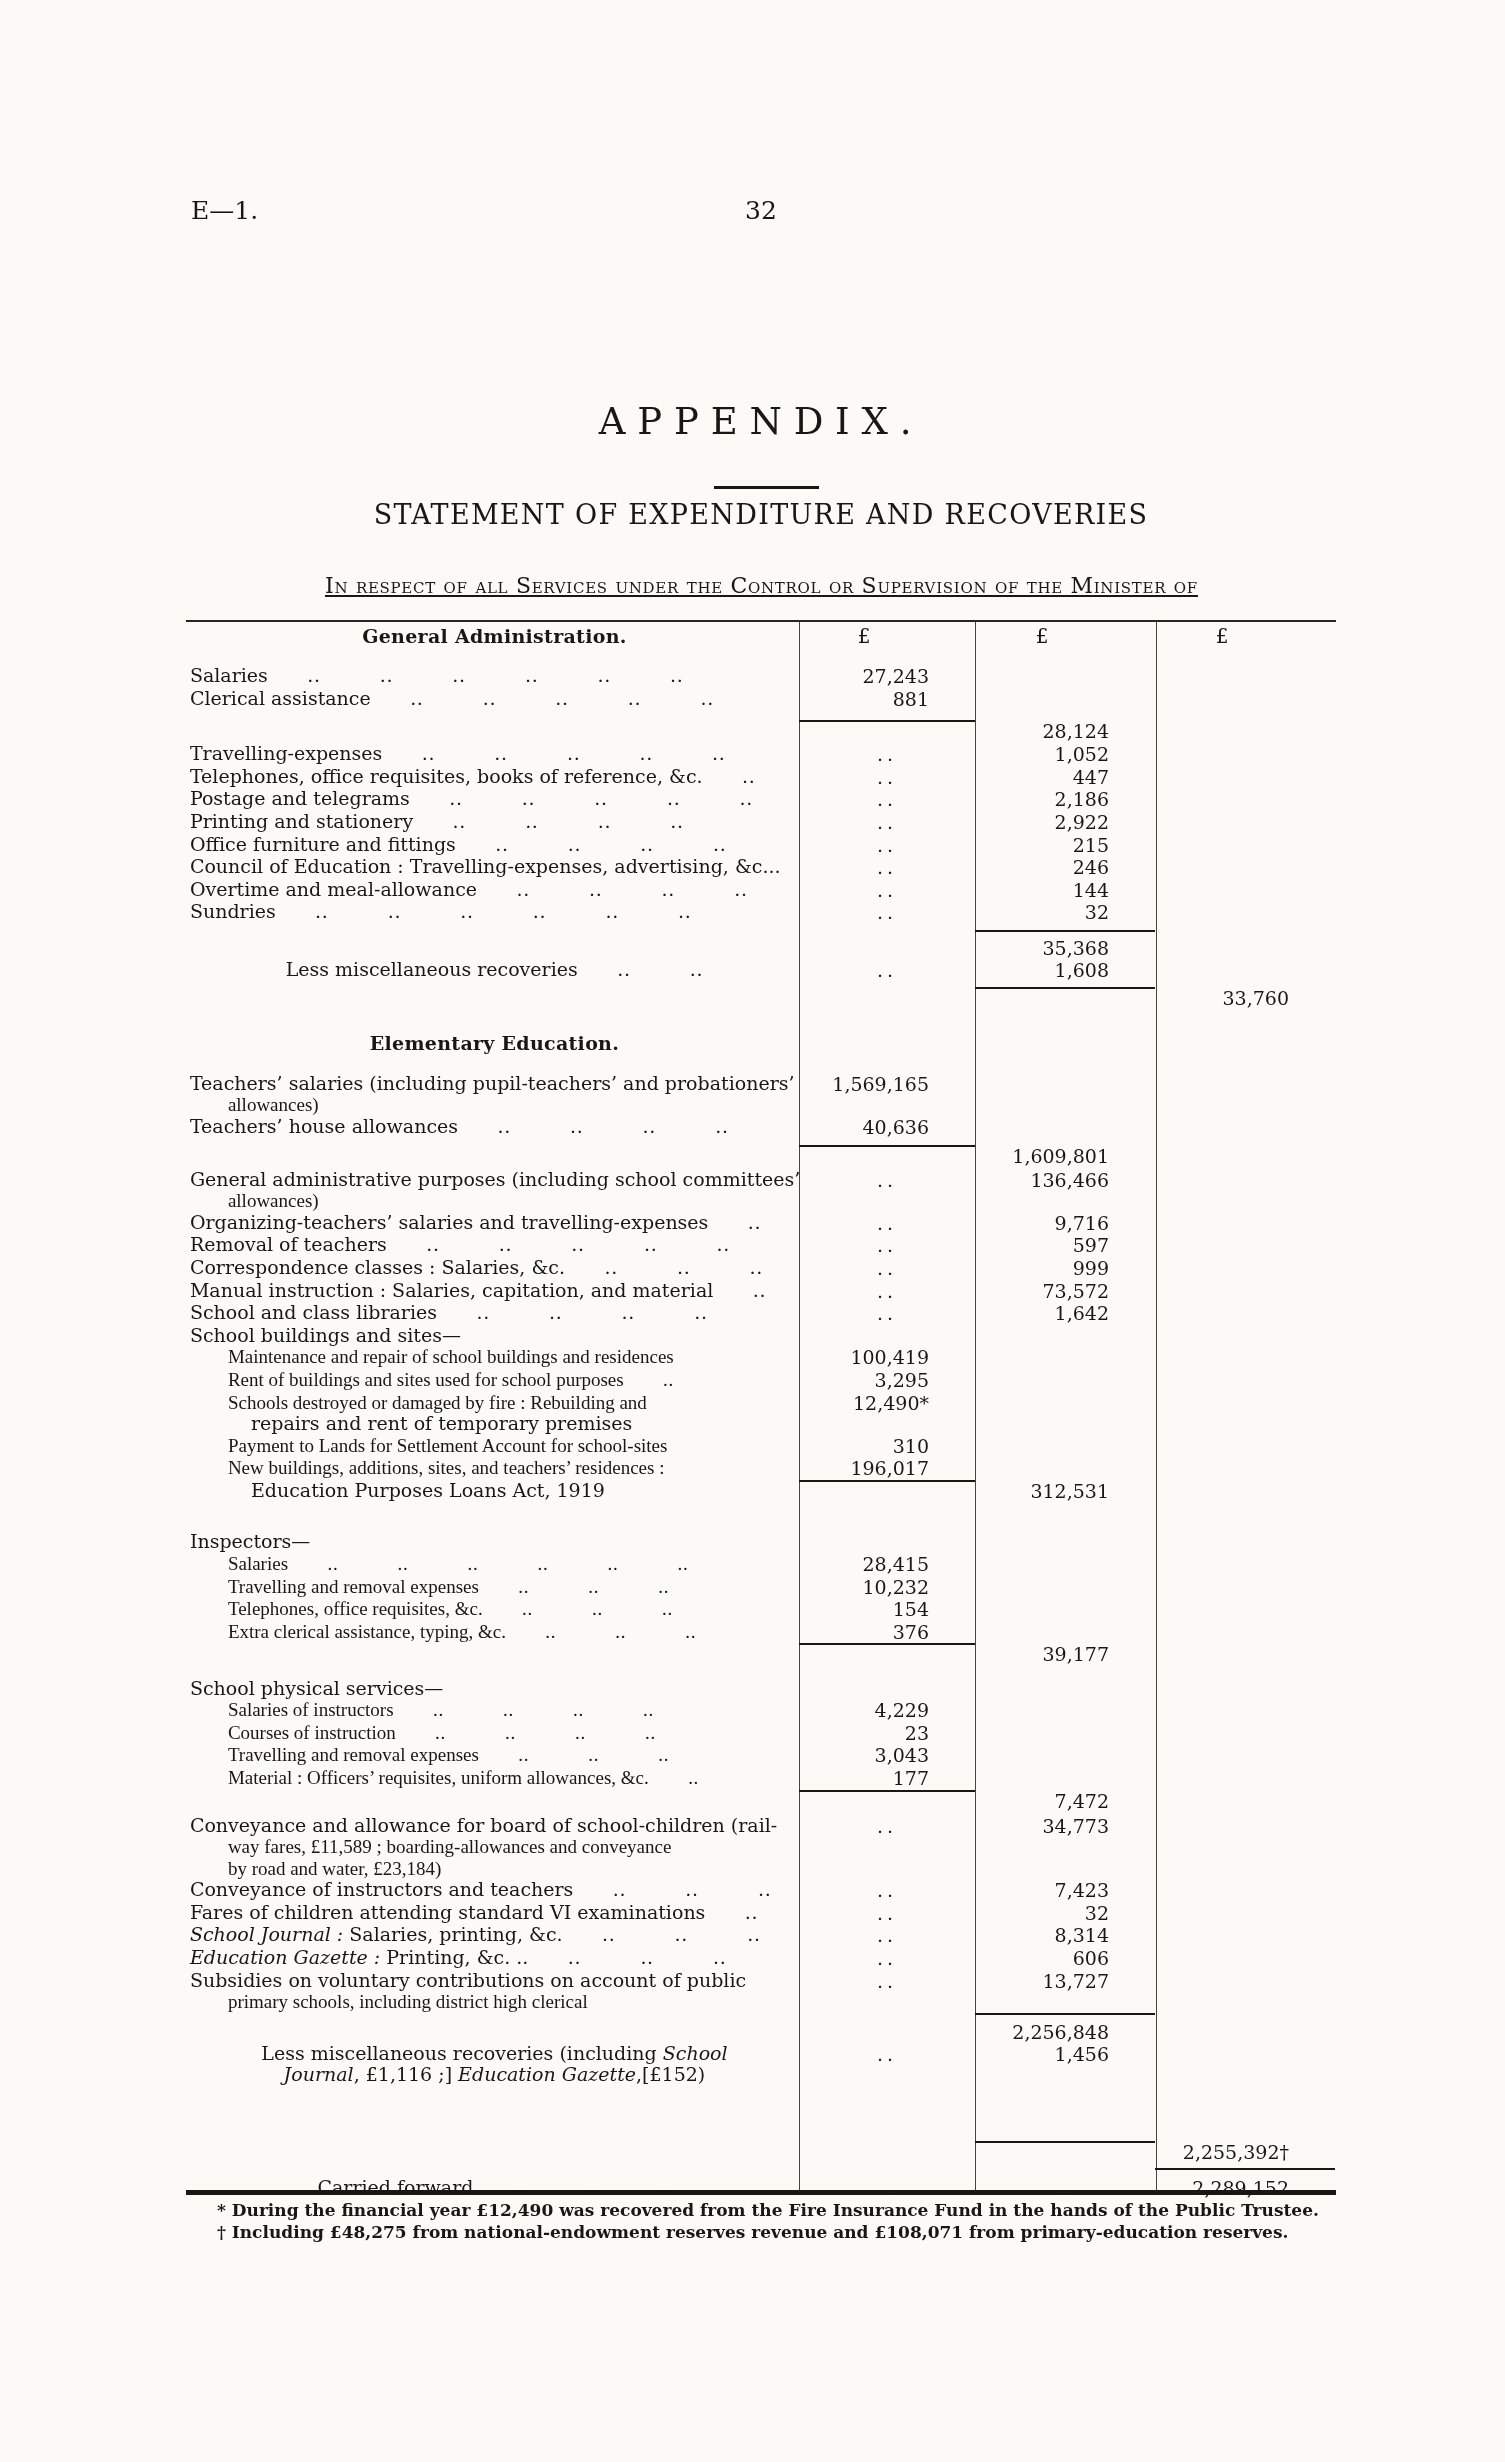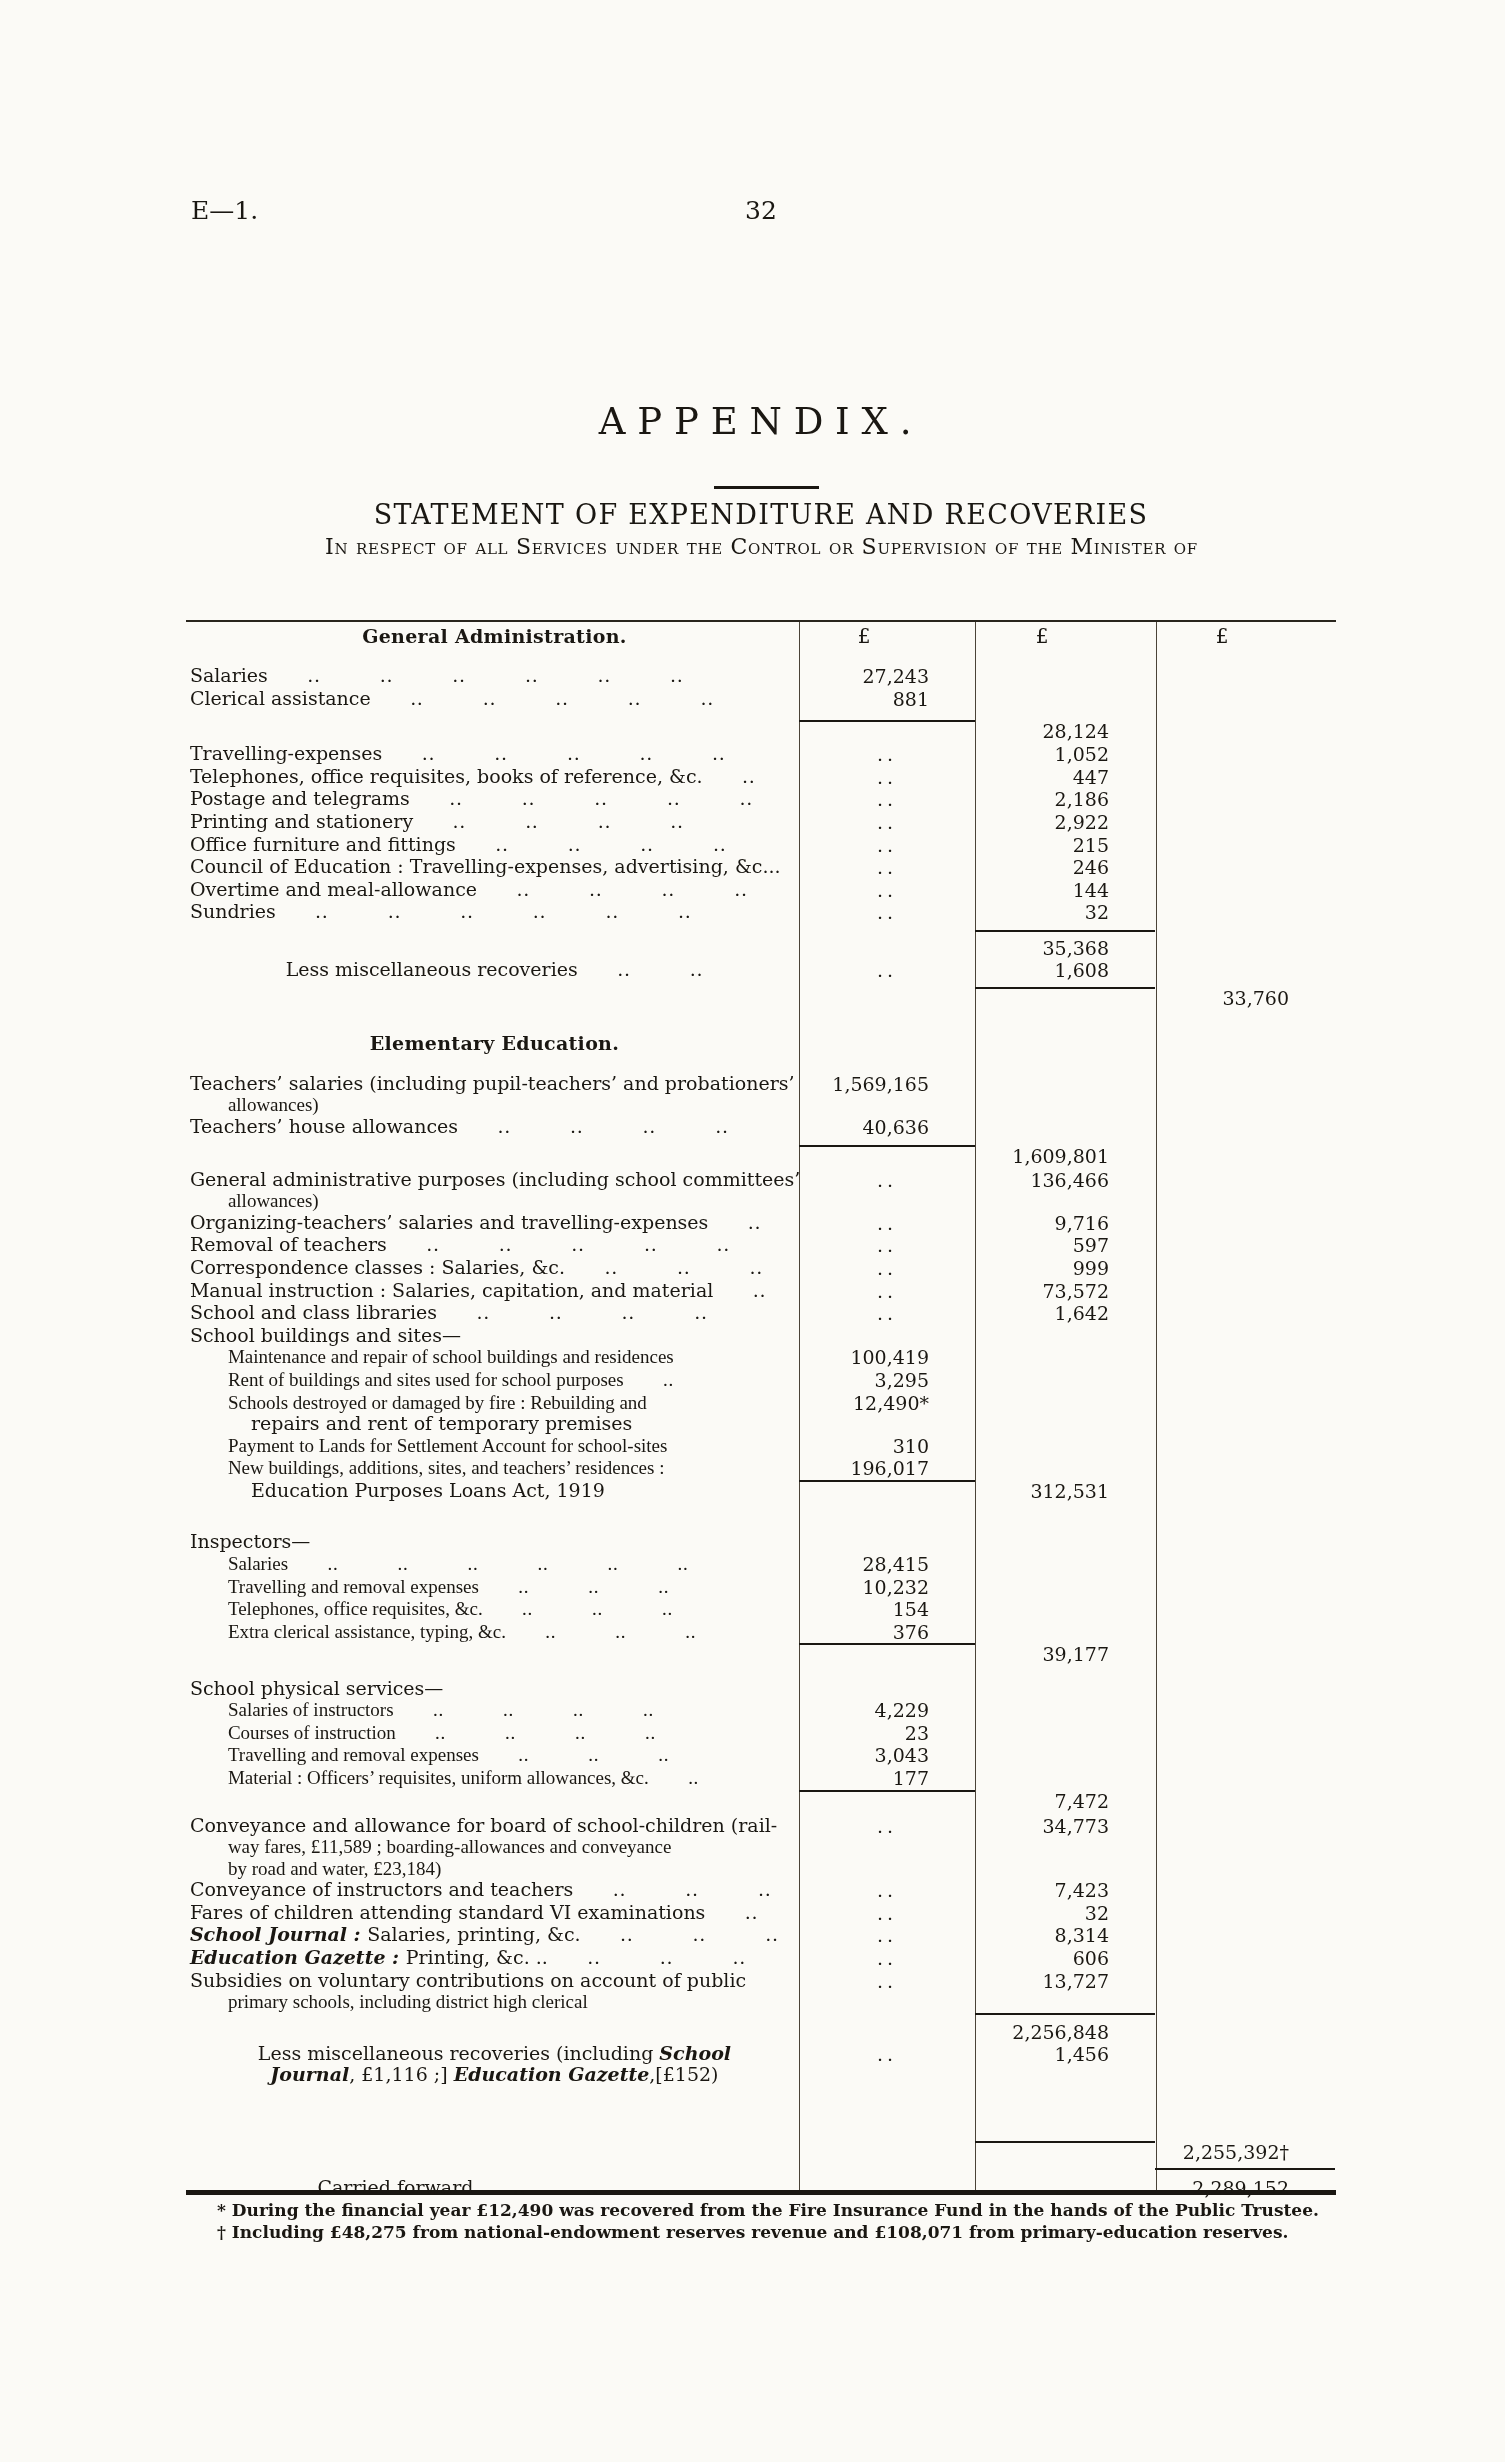--- a/index.html
+++ b/index.html
@@ -11,21 +11,21 @@
   }
   .docref{position:absolute; left:191px; top:196px; font-size:25px;}
   .pagenum{position:absolute; left:186px; width:1150px; top:196px; text-align:center; font-size:25px;}
   .appendix{position:absolute; left:186px; width:1150px; top:400px; margin:0; text-align:center;
     font-size:37px; font-weight:normal; letter-spacing:11.8px;}
   .titlerule{position:absolute; left:714px; top:486px; width:105px; height:3.3px; background:#1a1712;}
   .stmt{position:absolute; left:186px; width:1150px; top:499px; margin:0; text-align:center;
     font-size:27px; font-weight:normal; letter-spacing:1.3px;}
   .sub{position:absolute; left:131px; width:1261px; text-align:center;
     font-variant:small-caps; font-size:22px; letter-spacing:0.7px;}
-  .sub1{top:534px;} .sub2{top:583px;}
+  .sub1{top:573px;text-decoration:underline;} .sub2{top:583px;}
 
   .table{
     position:absolute; left:186px; top:620px; width:1150px; height:1568px;
     border-top:2px solid #29251d; border-bottom:5.9px solid #1a1712;
     font-size:19px;
   }
   .vline{position:absolute; top:0; bottom:0; width:1.3px; background:#4a4338;}
   .v1{left:613px;} .v2{left:789px;} .v3{left:970px;}
   .tbody{display:flex; flex-direction:column; height:100%; position:relative;}
   .trow{flex:none; display:grid; grid-template-columns:613px 176px 180px 180px;}
@@ -37,21 +37,21 @@
   .ind1{padding-left:38px;font-family:Liberation Serif, serif;} .ind2{padding-left:61px;}
   .head .line{font-weight:bold; letter-spacing:0.3px;}
   .thead .line{height:29px; line-height:29px;}
   .thead .cur{line-height:29px; text-align:center; font-size:20px;}
   .headrow .line{height:27.4px; line-height:27.4px;}
   .amt{text-align:right; padding-right:46px;}
   .amt .val{display:inline-block; line-height:21.6px;}
   .amt.dotc{padding-right:0; text-align:center;}
   .dots{letter-spacing:3.9px; line-height:21.6px;}
   .sumrule{border-top:2.6px solid #1a1712;}
-  .it{font-style:italic;font-weight:bold;}
+  .it{font-style:italic;}
   .leader{letter-spacing:0.7px;}
   .footnotes{position:absolute; left:217px; top:2200px; width:1124px;
     font-size:17px; font-weight:bold; line-height:21.6px;}
 </style>
 </head>
 <body>
 
 <div class="page">
   <div class="docref">E—1.</div>
   <div class="pagenum">32</div>

